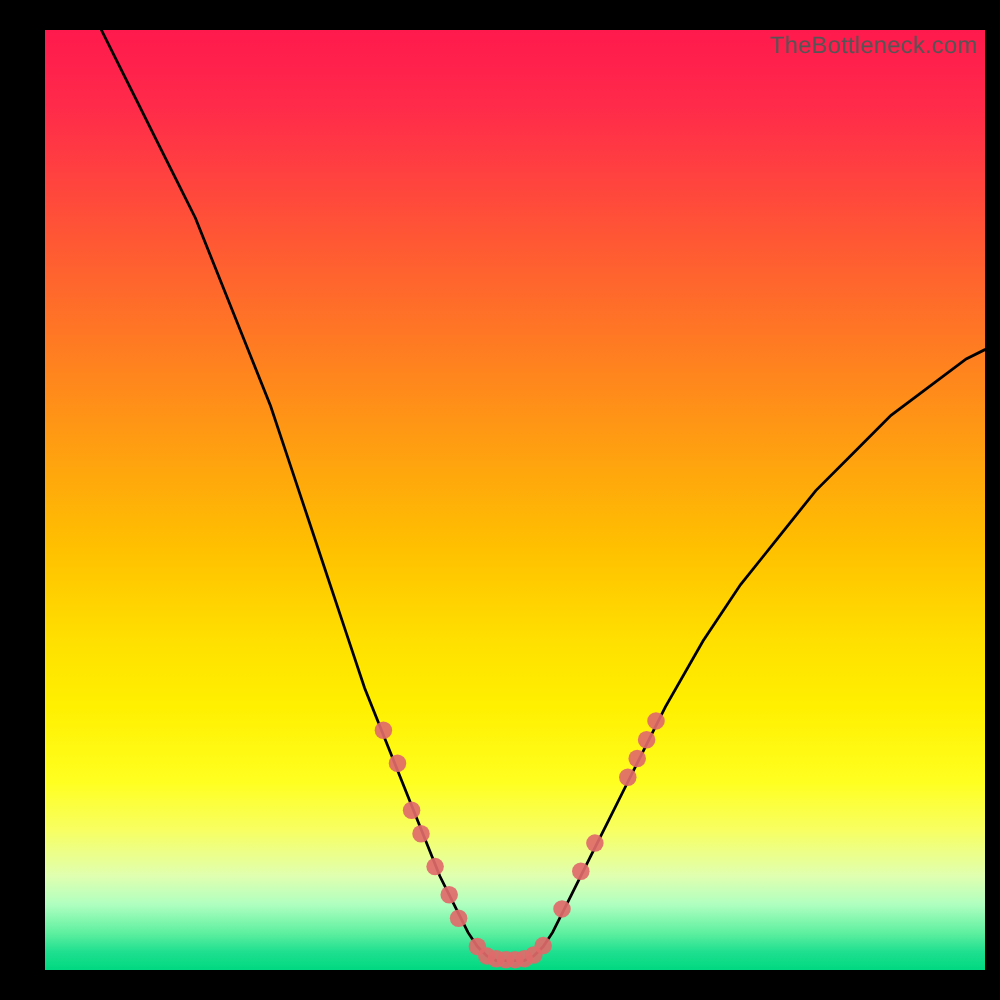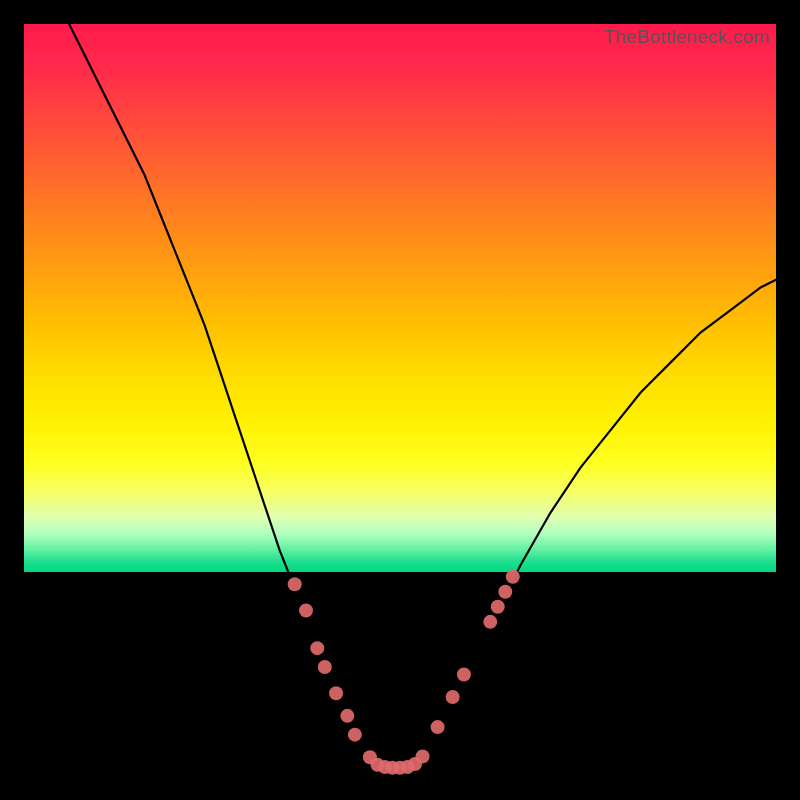--- a/index.html
+++ b/index.html
@@ -5,24 +5,24 @@
 * { margin: 0; padding: 0; box-sizing: border-box; }
 html, body { width: 800px; height: 800px; overflow: hidden; background: #000; }
 .chart-container {
   position: relative;
   width: 800px;
   height: 800px;
   background: #000;
 }
 .plot-area {
   position: absolute;
-  left: 24px;
+  left: 36px;
   top: 24px;
   width: 752px;
-  height: 548px;
+  height: 752px;
   background: linear-gradient(to bottom,
     #ff1a4d 0%,
     #ff2a4a 8%,
     #ff4040 15%,
     #ff6030 25%,
     #ff8020 35%,
     #ffa010 45%,
     #ffc000 55%,
     #ffe000 65%,
     #fff000 72%,

